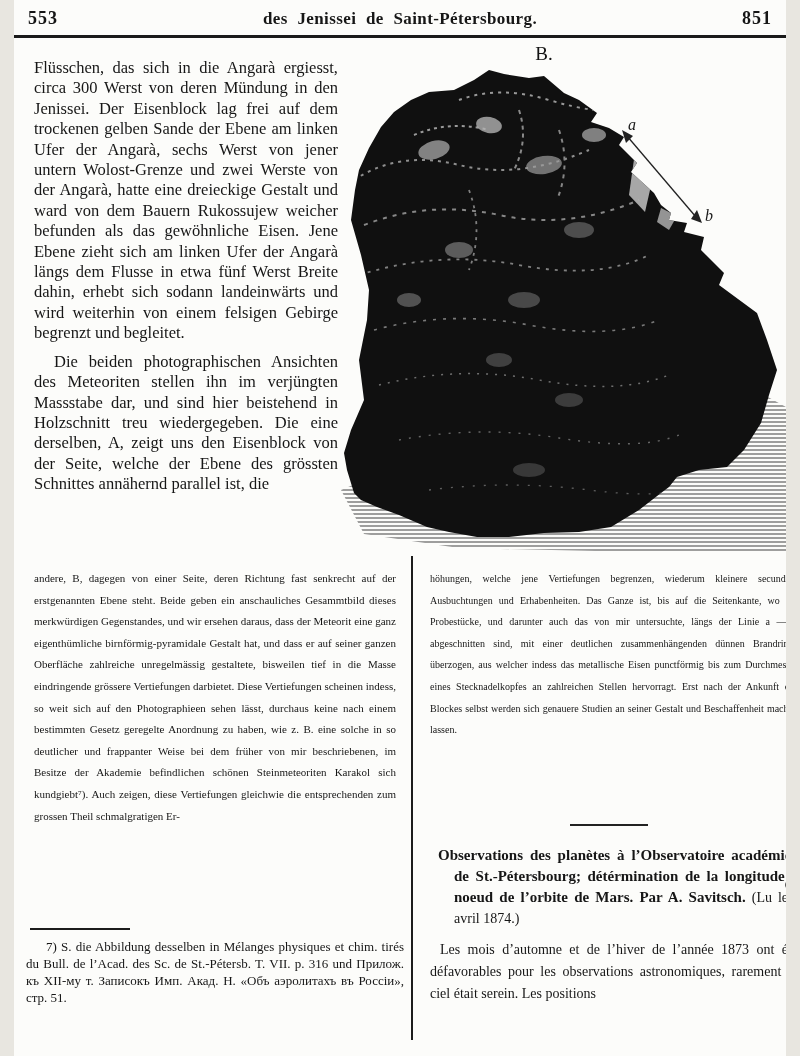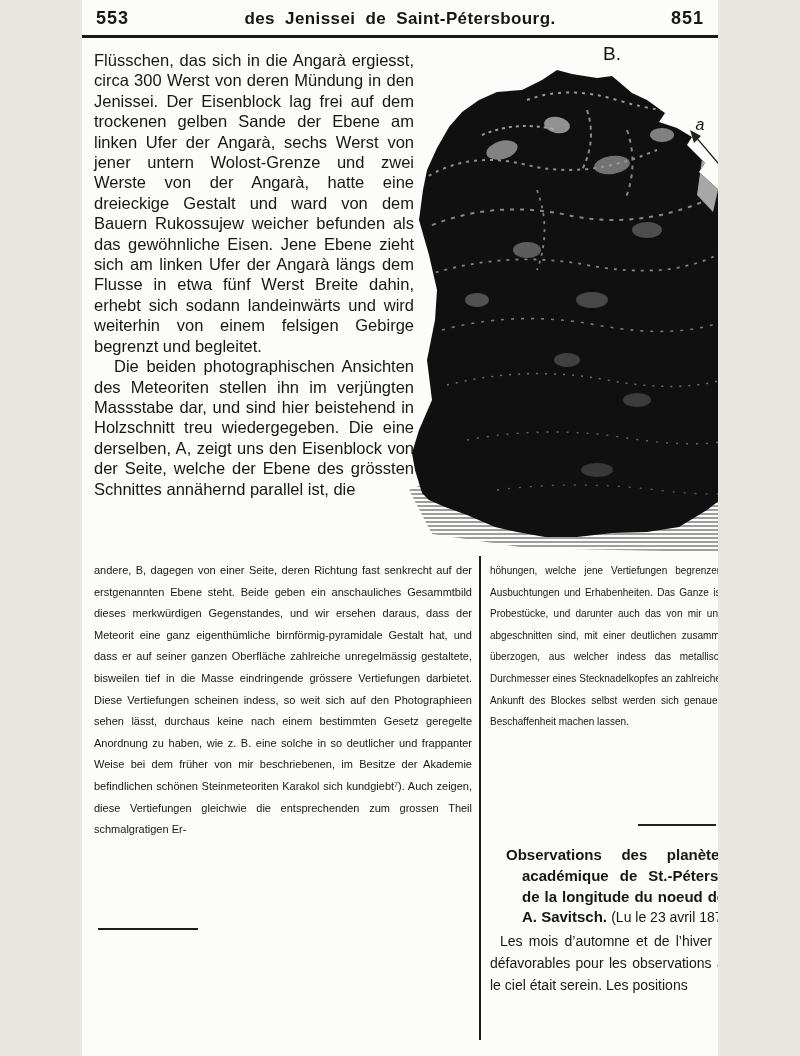--- a/index.html
+++ b/index.html
@@ -1,33 +1,33 @@
 <!DOCTYPE html>
 <html><head>
 <meta charset="utf-8">
 <style>
   html,body{margin:0;padding:0;background:#e8e6e0;}
   .page{
-    position:relative;width:636px;height:1056px;margin:0 auto;
+    position:relative;width:772px;height:1056px;margin:0 auto;
     background:#fcfcfa;color:#161616;overflow:hidden;
-    font-family:Liberation Sans, sans-serif;
+    font-family:Liberation Serif, serif;
   }
   .abs{position:absolute;}
   
   .pagenum{top:8px;font-size:18px;font-weight:bold;letter-spacing:1px;}
   .pagenum.left{left:14px;}
   .pagenum.right{right:14px;}
   .running-title{
     top:9px;left:0;right:0;text-align:center;
     font-size:17px;font-weight:bold;word-spacing:5px;letter-spacing:.4px;
   }
   .header-rule{left:0;top:35px;width:800px;height:3px;background:#1a1a1a;border-radius:0 0 2px 0;}
   
   .col{text-align:justify;hyphens:none;}
-  .col p{margin:0;}
+  .col p{margin:8px;}
   .col-upper-left{left:12px;top:50px;width:320px;font-size:16.5px;line-height:20.4px;}
   .col-upper-left p.indent{text-indent:20px;}
   .col-lower-left{left:12px;top:560px;width:378px;font-size:11px;line-height:21.6px;}
   .col-right{left:408px;top:560px;width:384px;font-size:10px;line-height:21.6px;}
   .col-right-2{left:408px;top:931px;width:384px;font-size:14px;line-height:21.8px;}
   .col-right-2 p{text-indent:10px;}
   .divider-v{left:397px;top:556px;width:2px;height:484px;background:#1c1c1c;}
   
   .footnote-rule{left:16px;top:928px;width:100px;height:2px;background:#1c1c1c;}
   .footnote{left:12px;top:938px;width:378px;font-size:13px;line-height:17px;text-align:justify;}
@@ -122,20 +122,23 @@
     </g>
   </svg>
 
   <div class="abs divider-v"></div>
 
   <div class="abs col col-lower-left">
     <p>andere, B, dagegen von einer Seite, deren Richtung fast senkrecht auf der erstgenannten Ebene steht. Beide geben ein anschauliches Gesammtbild dieses merkwürdigen Gegenstandes, und wir ersehen daraus, dass der Meteorit eine ganz eigenthümliche birnförmig-pyramidale Gestalt hat, und dass er auf seiner ganzen Oberfläche zahlreiche unregelmässig gestaltete, bisweilen tief in die Masse eindringende grössere Vertiefungen darbietet. Diese Vertiefungen scheinen indess, so weit sich auf den Photographieen sehen lässt, durchaus keine nach einem bestimmten Gesetz geregelte Anordnung zu haben, wie z. B. eine solche in so deutlicher und frappanter Weise bei dem früher von mir beschriebenen, im Besitze der Akademie befindlichen schönen Steinmeteoriten Karakol sich kundgiebt⁷). Auch zeigen, diese Vertiefungen gleichwie die entsprechenden zum grossen Theil schmalgratigen Er-</p>
   </div>
 
   <div class="abs footnote-rule"></div>
+  <div class="abs footnote">
+    <p>7) S. die Abbildung desselben in Mélanges physiques et chim. tirés du Bull. de l’Acad. des Sc. de St.-Pétersb. T. VII. p. 316 und Прилож. къ XII-му т. Записокъ Имп. Акад. Н. «Объ аэролитахъ въ Россіи», стр. 51.</p>
+  </div>
 
   <div class="abs col col-right">
     <p>höhungen, welche jene Vertiefungen begrenzen, wiederum kleinere secundäre Ausbuchtungen und Erhabenheiten. Das Ganze ist, bis auf die Seitenkante, wo die Probestücke, und darunter auch das von mir untersuchte, längs der Linie a — b abgeschnitten sind, mit einer deutlichen zusammenhängenden dünnen Brandrinde überzogen, aus welcher indess das metallische Eisen punctförmig bis zum Durchmesser eines Stecknadelkopfes an zahlreichen Stellen hervorragt. Erst nach der Ankunft des Blockes selbst werden sich genauere Studien an seiner Gestalt und Beschaffenheit machen lassen.</p>
   </div>
 
   <div class="abs section-rule"></div>
 
   <div class="abs article-head">
     <span class="head-bold">Observations des planètes à l’Observatoire académique de St.-Pétersbourg; détérmination de la longitude du noeud de l’orbite de Mars. Par A. Savitsch. </span><span class="head-note">(Lu le 23 avril 1874.)</span>
   </div>

